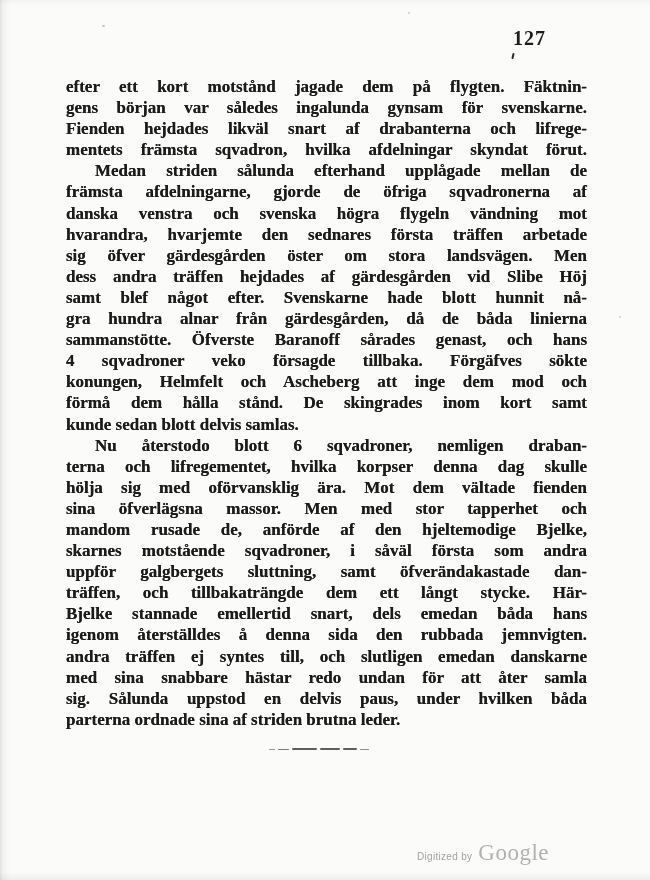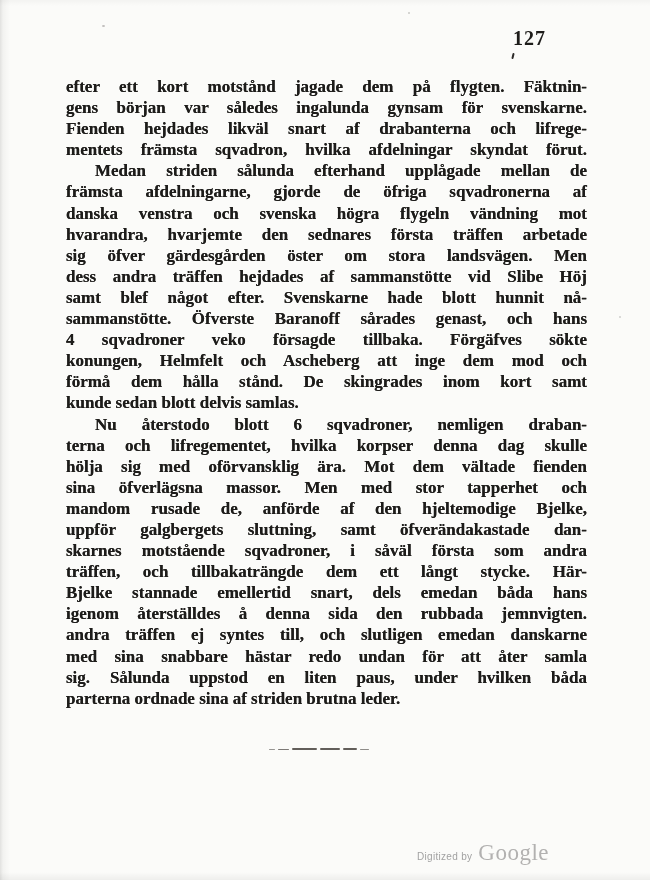--- a/index.html
+++ b/index.html
@@ -106,40 +106,41 @@
   <div class="body-text">
       <div class="line">efter ett kort motstånd jagade dem på flygten. Fäktnin-</div>
       <div class="line">gens början var således ingalunda gynsam för svenskarne.</div>
       <div class="line">Fienden hejdades likväl snart af drabanterna och lifrege-</div>
       <div class="line">mentets främsta sqvadron, hvilka afdelningar skyndat förut.</div>
       <div class="line indent">Medan striden sålunda efterhand upplågade mellan de</div>
       <div class="line">främsta afdelningarne, gjorde de öfriga sqvadronerna af</div>
       <div class="line">danska venstra och svenska högra flygeln vändning mot</div>
       <div class="line">hvarandra, hvarjemte den sednares första träffen arbetade</div>
       <div class="line">sig öfver gärdesgården öster om stora landsvägen. Men</div>
-      <div class="line">dess andra träffen hejdades af sammanstötte vid Slibe Höj</div>
+      <div class="line">dess andra träffen hejdades af gärdesgården vid Slibe Höj</div>
       <div class="line">samt blef något efter. Svenskarne hade blott hunnit nå-</div>
+      <div class="line">gra hundra alnar från gärdesgården, då de båda linierna</div>
       <div class="line">sammanstötte. Öfverste Baranoff sårades genast, och hans</div>
       <div class="line">4 sqvadroner veko försagde tillbaka. Förgäfves sökte</div>
       <div class="line">konungen, Helmfelt och Ascheberg att inge dem mod och</div>
       <div class="line">förmå dem hålla stånd. De skingrades inom kort samt</div>
       <div class="line endline">kunde sedan blott delvis samlas.</div>
       <div class="line indent">Nu återstodo blott 6 sqvadroner, nemligen draban-</div>
       <div class="line">terna och lifregementet, hvilka korpser denna dag skulle</div>
       <div class="line">hölja sig med oförvansklig ära. Mot dem vältade fienden</div>
       <div class="line">sina öfverlägsna massor. Men med stor tapperhet och</div>
       <div class="line">mandom rusade de, anförde af den hjeltemodige Bjelke,</div>
+      <div class="line">skarnes motstående sqvadroner, i såväl första som andra</div>
       <div class="line">uppför galgbergets sluttning, samt öfverändakastade dan-</div>
-      <div class="line">skarnes motstående sqvadroner, i såväl första som andra</div>
       <div class="line">träffen, och tillbakaträngde dem ett långt stycke. Här-</div>
       <div class="line">Bjelke stannade emellertid snart, dels emedan båda hans</div>
       <div class="line">igenom återställdes å denna sida den rubbada jemnvigten.</div>
       <div class="line">andra träffen ej syntes till, och slutligen emedan danskarne</div>
       <div class="line">med sina snabbare hästar redo undan för att åter samla</div>
-      <div class="line">sig. Sålunda uppstod en liten paus, under hvilken båda</div>
+      <div class="line">sig. Sålunda uppstod en delvis paus, under hvilken båda</div>
       <div class="line endline">parterna ordnade sina af striden brutna leder.</div>
     </div>
 
   <div class="divider">
     <i></i>
       <i></i>
       <i></i>
       <i></i>
       <i></i>
       <i></i>

